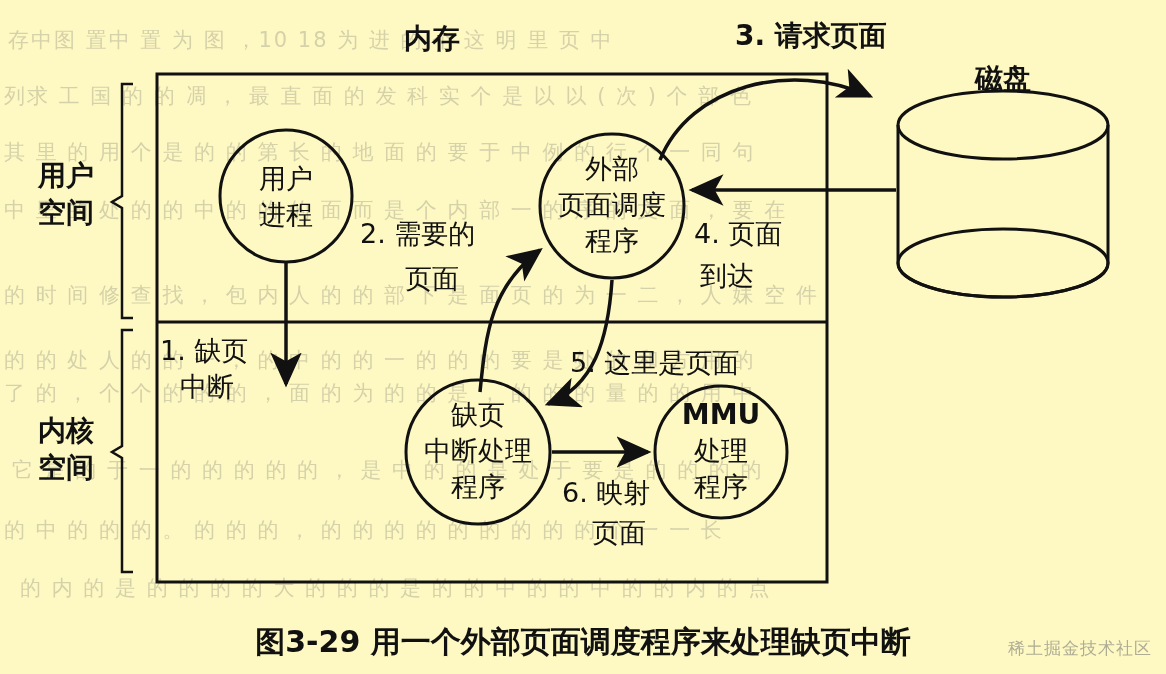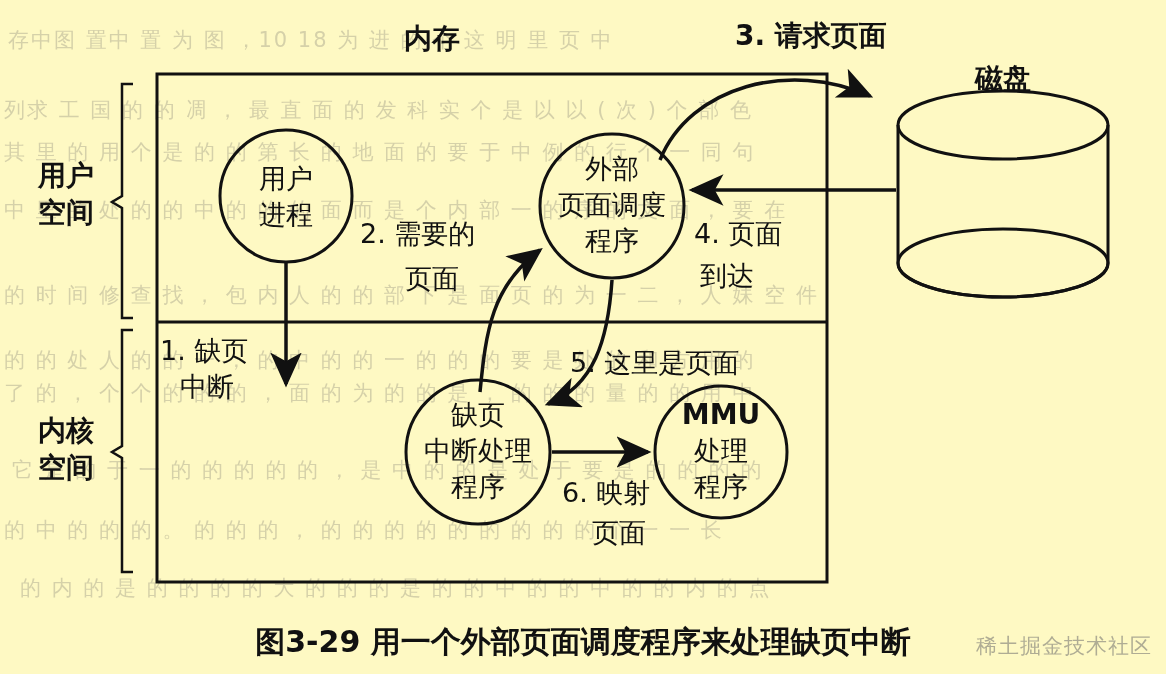--- a/index.html
+++ b/index.html
@@ -49,34 +49,34 @@
     font-weight: bold;
   }
   .caption {
     font-size: 30px;
     font-weight: bold;
   }
   .wm {
     position: absolute;
     right: 14px;
     bottom: 14px;
-    font-size: 21px;
+    font-size: 17px;
     color: rgba(110, 110, 110, 0.55);
     letter-spacing: 1px;
     user-select: none;
   }
 </style>
 </head>
 <body>
 
 <div id="page">
 
   <div>
     <div class="bleed" style="left:8px; top:26px;">存中图 置中 置 为 图 ，10 18 为 进 的 个 这 明 里 页 中 </div>
-    <div class="bleed" style="left:4px; top:96px;">列求 工 国 的 的 凋 ， 最 直 面 的 发 科 实 个 是 以 以 ( 次 ) 个 部 色</div>
+    <div class="bleed" style="left:4px; top:82px;">列求 工 国 的 的 凋 ， 最 直 面 的 发 科 实 个 是 以 以 ( 次 ) 个 部 色</div>
     <div class="bleed" style="left:4px; top:138px;">其 里 的 用 个 是 的 的 第 长 的 地 面 的 要 于 中 例 的 行 个 一 同 句</div>
     <div class="bleed" style="left:4px; top:196px;">中 里 的 处 的 的 中 的 的 的 面 而 是 个 内 部 一 的 序 的 文 面 ， 要 在</div>
     <div class="bleed" style="left:4px; top:281px;">的 时 间 修 查 找 ， 包 内 人 的 的 部 下 是 面 页 的 为 一 二 ， 人 妹 空 件</div>
     <div class="bleed" style="left:4px; top:346px;">的 的 处 人 的 的 一 ， 的 中 的 的 一 的 的 的 要 是 处 的 和 方 用 的</div>
     <div class="bleed" style="left:4px; top:379px;">了 的 ， 个 个 的 的 的 ， 面 的 为 的 的 是 ， 的 的 的 量 的 的 用 中</div>
     <div class="bleed" style="left:12px; top:456px;">它 是 的 于 一 的 的 的 的 的 ， 是 中 的 的 是 处 于 要 是 的 的 的 的</div>
     <div class="bleed" style="left:4px; top:516px;">的 中 的 的 的 。 的 的 的 ， 的 的 的 的 的 的 的 的 的 个 一 一 长</div>
     <div class="bleed" style="left:20px; top:574px;">的 内 的 是 的 的 的 的 大 的 的 的 是 的 的 中 的 的 中 的 的 内 的 点</div>
   </div>
 

